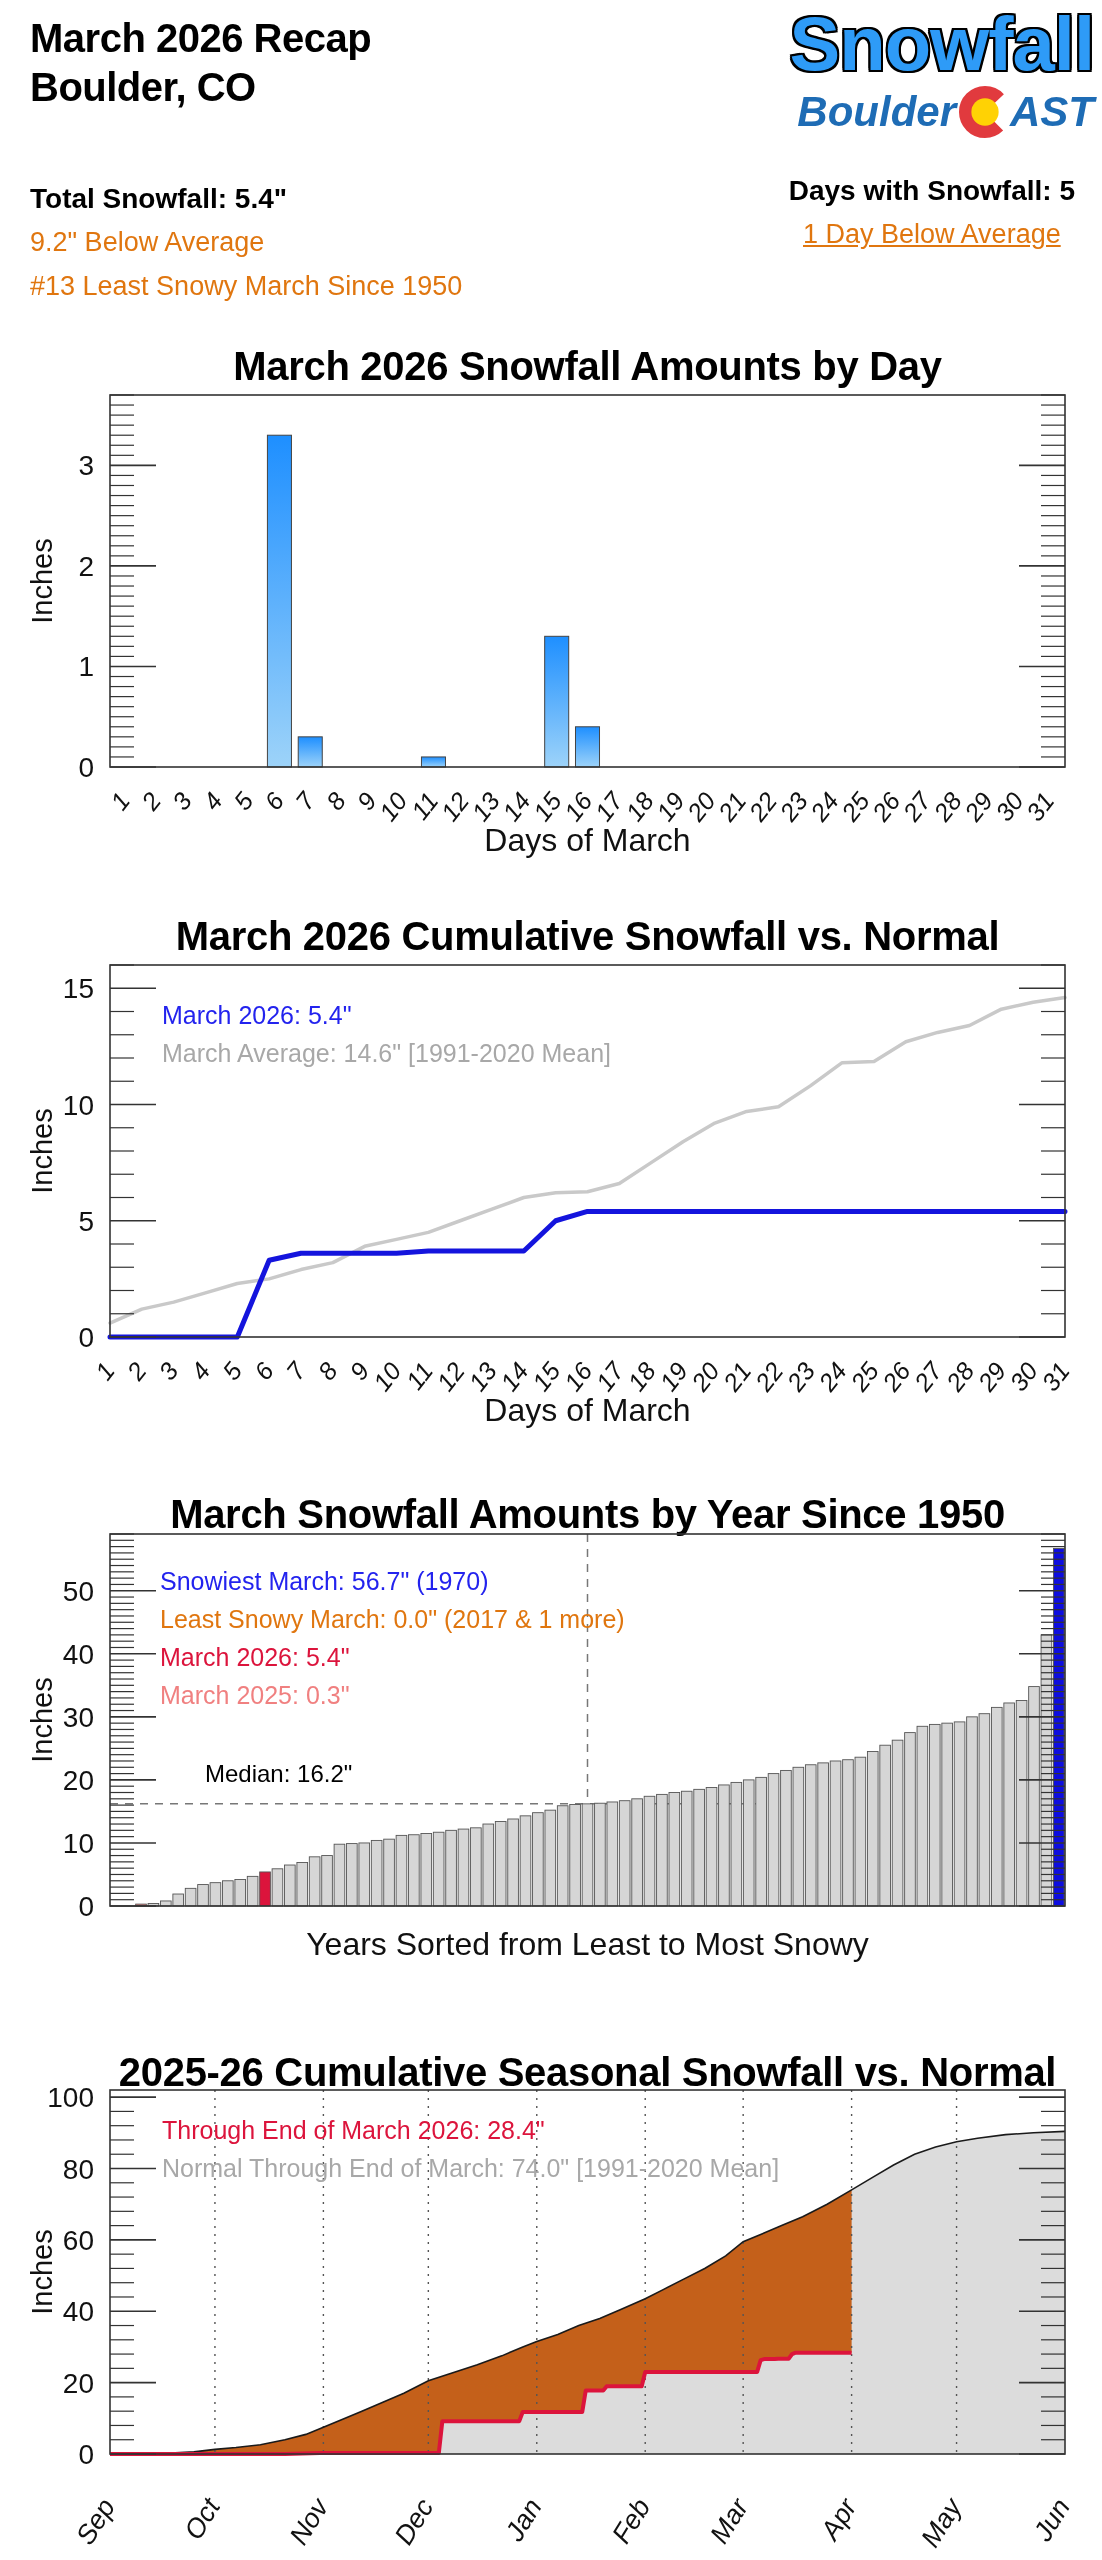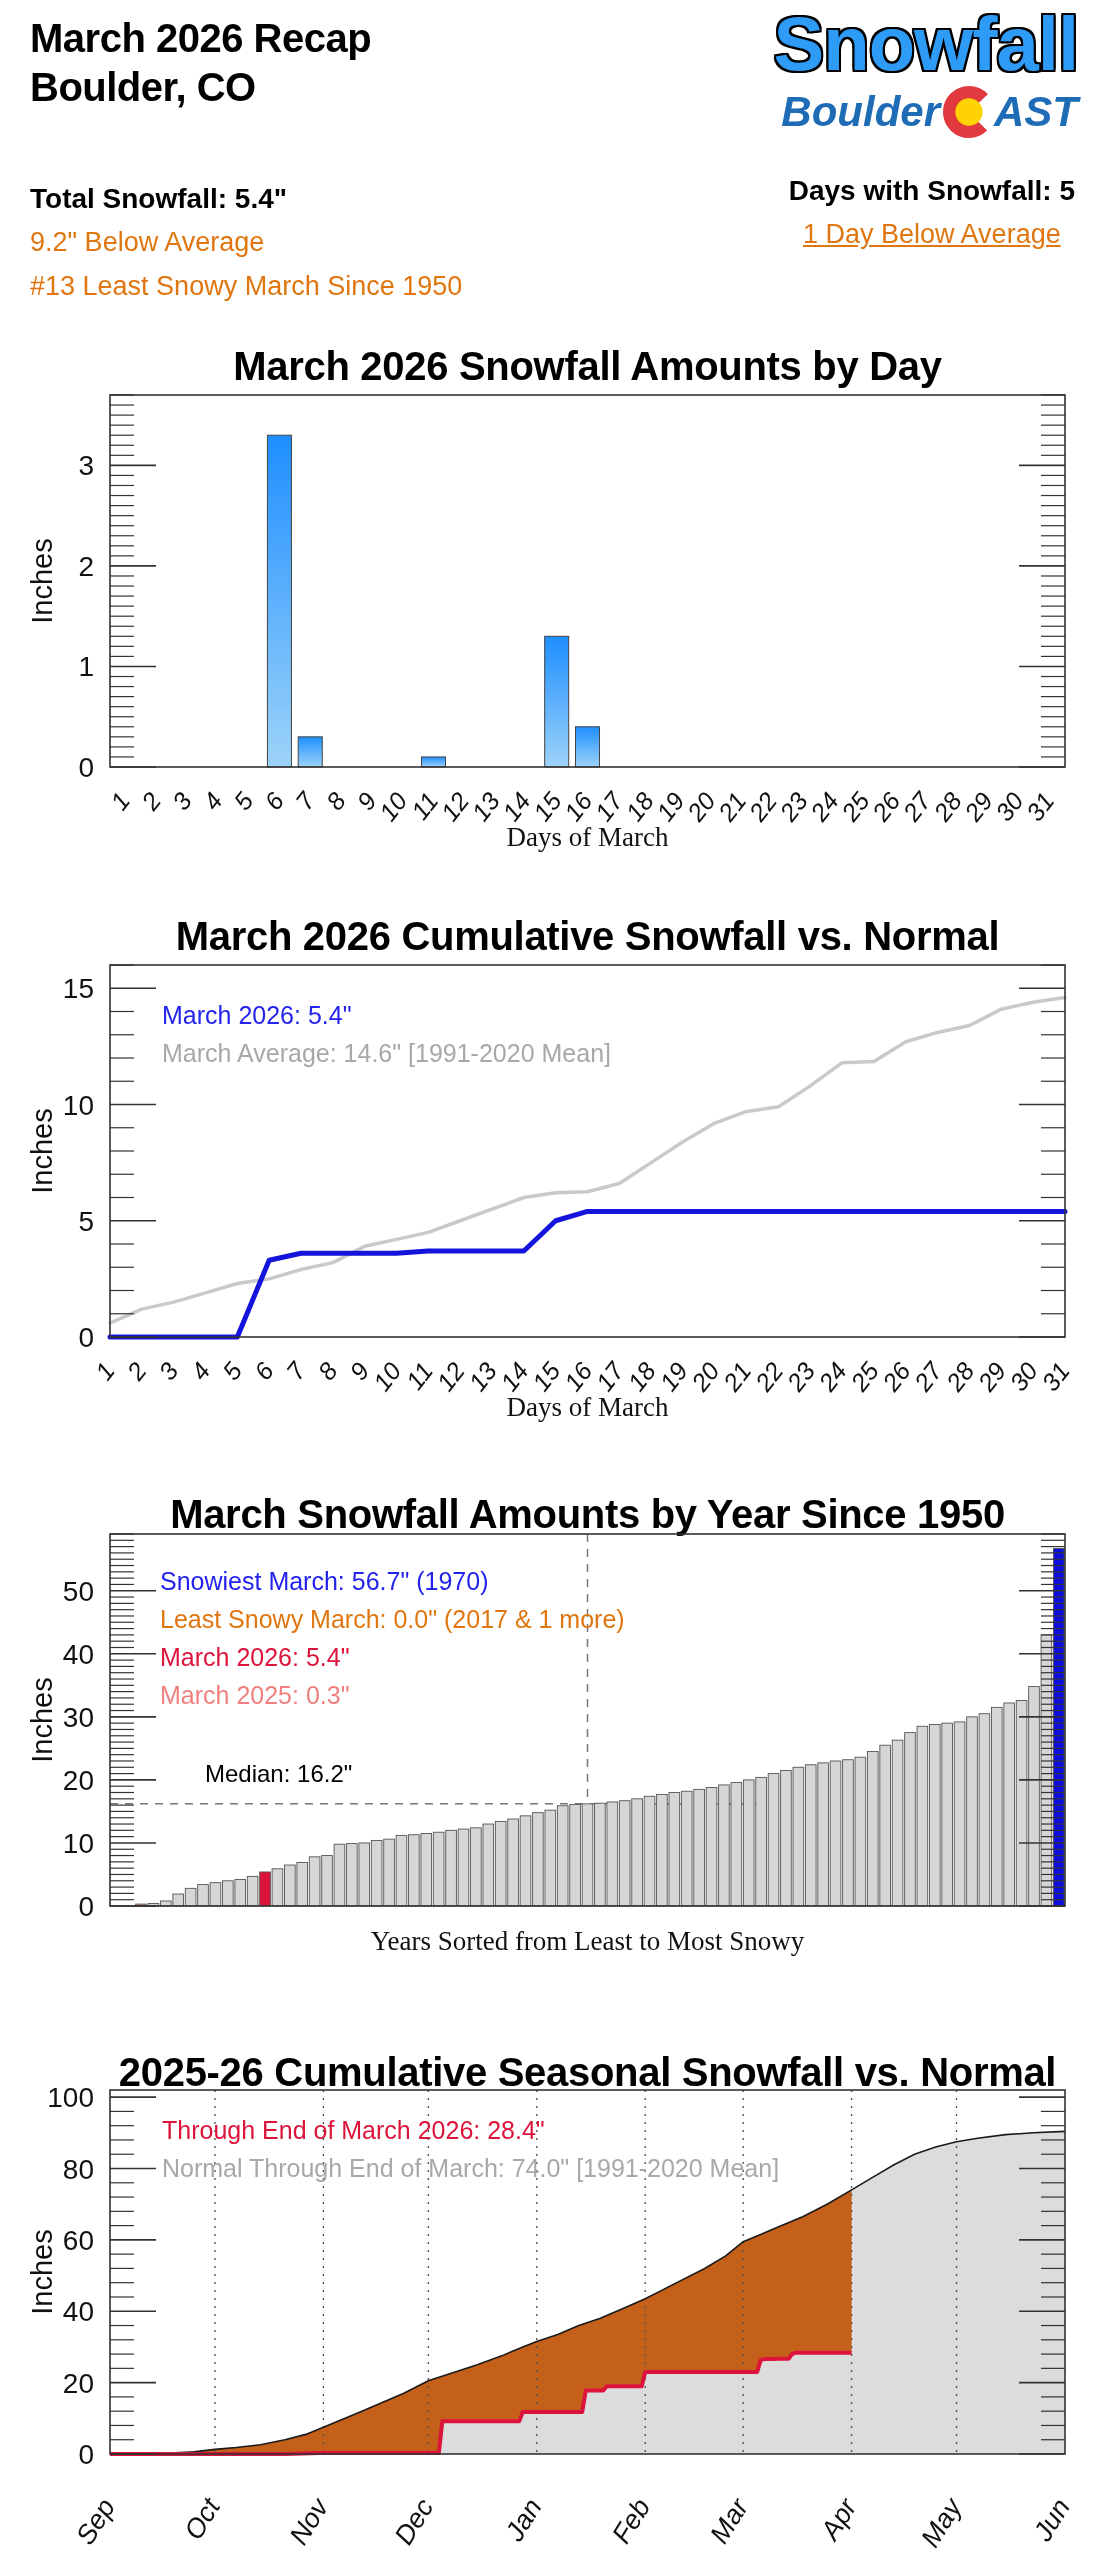--- a/index.html
+++ b/index.html
@@ -1,37 +1,37 @@
 <!DOCTYPE html>
 <html><head>
 <meta charset="utf-8">
 <style>
   html,body{margin:0;padding:0;background:#fff;}
   body{width:1102px;height:2560px;position:relative;overflow:hidden;
        font-family:"Liberation Sans",sans-serif;color:#000;}
   
   .page-title{position:absolute;left:30px;top:14px;font-size:40px;font-weight:700;
               line-height:1.22;letter-spacing:-.5px;}
-  .logo-wrap{position:absolute;right:24px;top:6px;text-align:right;}
+  .logo-wrap{position:absolute;right:8px;top:6px;text-align:right;}
   .logo-word{font-size:76px;font-weight:700;letter-spacing:-1px;color:#2e9bf7;line-height:1.0;
      text-shadow:-2px -2px 0 #000,2px -2px 0 #000,-2px 2px 0 #000,2px 2px 0 #000,
                  -2px 0 0 #000,2px 0 0 #000,0 -2px 0 #000,0 2px 0 #000;}
   .brand{margin-top:4px;font-size:42px;font-weight:800;font-style:italic;color:#1e6cb5;
          display:flex;align-items:center;justify-content:flex-end;gap:1px;}
   .brand svg{width:52px;height:52px;margin:0 -2px 0 2px;}
   .stats-left{position:absolute;left:30px;top:176px;line-height:1.62;}
   .stats-right{position:absolute;right:27px;top:168px;text-align:center;line-height:1.62;}
   .stat-main{font-size:28px;font-weight:700;color:#000;}
   .stat-sub{font-size:27px;}
   
   .chart-block{position:absolute;left:0;width:1102px;}
   .chart-title{position:absolute;left:110px;width:955px;text-align:center;
                font-size:40px;font-weight:700;letter-spacing:-.3px;}
   svg.plot{position:absolute;left:0;}
-  .xlabel{position:absolute;left:110px;width:955px;text-align:center;font-size:27px;color:#111;font-family:Liberation Serif, serif;}
+  .xlabel{position:absolute;left:110px;width:955px;text-align:center;font-size:32px;color:#111;}
   .legend{position:absolute;font-size:25px;line-height:1.52;white-space:nowrap;}
   .median-label{position:absolute;font-size:24px;color:#000;}
 </style>
 </head>
 <body>
 
 <div>
   <div class="page-title">
     <div>March 2026 Recap</div>
     <div>Boulder, CO</div>

